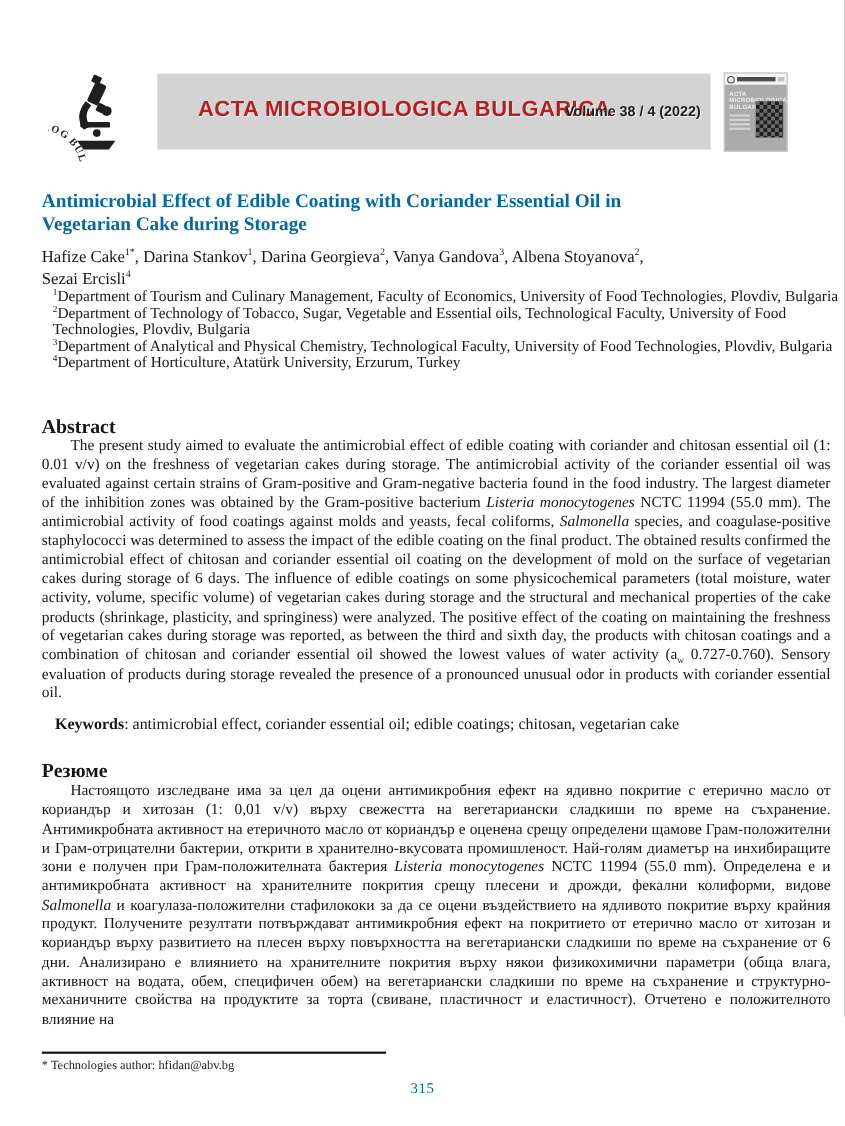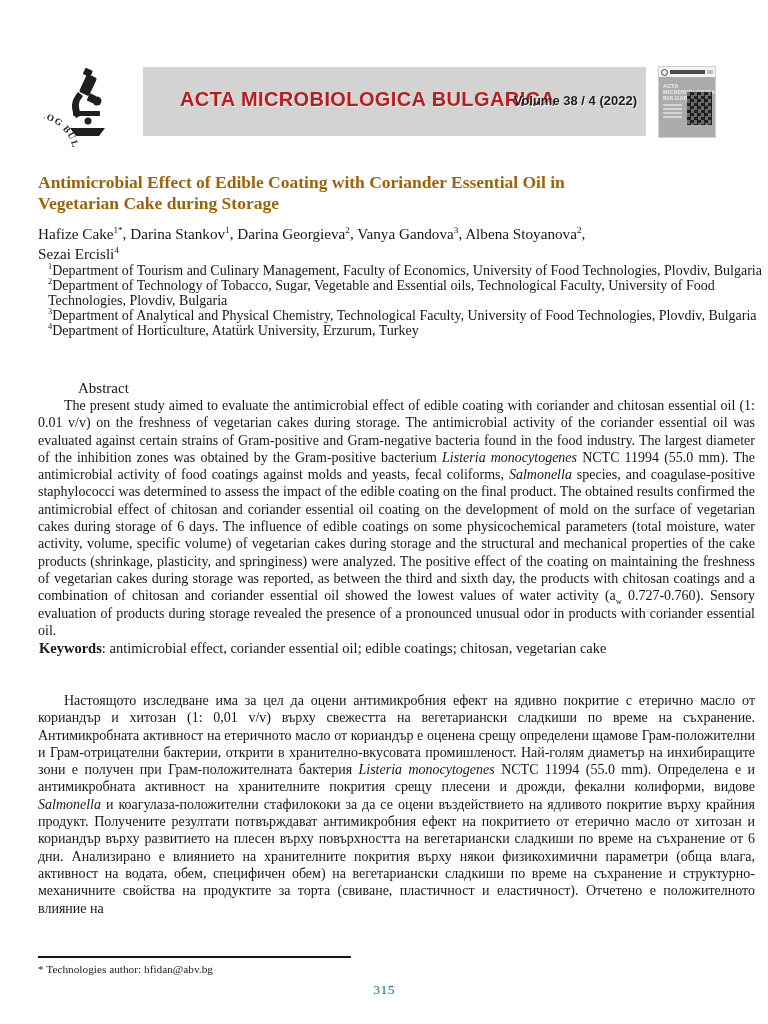--- a/index.html
+++ b/index.html
@@ -23,28 +23,28 @@
   .cover-top-sq{width:6px;height:4px;background:#c2c2c2;flex:0 0 auto;}
   .cover-title{margin:6px 0 0 4px;font-family:"Liberation Sans",sans-serif;font-weight:bold;
         font-size:5.5px;line-height:6px;color:#efefef;letter-spacing:.2px;}
   .cover-lines{margin:3px 0 0 4px;}
   .cover-lines i{display:block;width:19px;height:2px;background:#d4d4d4;margin:0 0 2px 0;}
   .cover-photo{position:absolute;right:3px;top:25px;width:25px;height:33px;
         background:repeating-conic-gradient(#1f1f1f 0% 25%,#6b6b6b 0% 50%);background-size:7px 7px;}
 
   
   .title{position:absolute;left:38px;top:172px;width:717px;margin:0;
-        font-size:17.5px;line-height:21px;font-weight:bold;color:#a16207;}
+        font-size:17.5px;line-height:21px;font-weight:bold;color:#0369a1;}
   .authors{position:absolute;left:38px;top:224px;width:717px;font-size:15.2px;line-height:19.5px;}
   .affils{position:absolute;left:38px;top:264px;width:717px;
         font-size:14px;line-height:14.9px;margin-left:10px;}
-  .sec-head{font-weight:normal;font-size:15px;line-height:17px;margin-left:40px;}
+  .sec-head{font-weight:bold;font-size:18px;line-height:17px;}
   .abstract-wrap{position:absolute;left:38px;top:380px;width:717px;}
   .body-par{margin:0;font-size:14px;line-height:17.3px;text-align:justify;text-indent:26px;}
-  .keywords{margin:1px;font-size:14.5px;line-height:17.3px;}
+  .keywords{margin:12px;font-size:14.5px;line-height:17.3px;}
   .resume-wrap{position:absolute;left:38px;top:692px;width:717px;}
   .resume-wrap .sec-head{margin-bottom:2px;}
 
   sup{font-size:60%;line-height:0;vertical-align:super;}
   sub{font-size:60%;line-height:0;vertical-align:sub;}
   .it{font-style:italic;}
   .bd{font-weight:bold;}
 
   
   .footnote-rule{position:absolute;left:38px;top:956px;width:313px;height:2px;background:#151515;}
@@ -112,20 +112,21 @@
       <div><sup>4</sup><span>Department of Horticulture, Atatürk University, Erzurum, Turkey</span></div>
     </div>
 
   <div class="abstract-wrap">
     <div class="sec-head">Abstract</div>
     <p class="body-par"><span>The present study aimed to evaluate the antimicrobial effect of edible coating with coriander and chitosan essential oil (1: 0.01 v/v) on the freshness of vegetarian cakes during storage. The antimicrobial activity of the coriander essential oil was evaluated against certain strains of Gram-positive and Gram-negative bacteria found in the food industry. The largest diameter of the inhibition zones was obtained by the Gram-positive bacterium </span><span class="it">Listeria monocytogenes</span><span> NCTC 11994 (55.0 mm). The antimicrobial activity of food coatings against molds and yeasts, fecal coliforms, </span><span class="it">Salmonella</span><span> species, and coagulase-positive staphylococci was determined to assess the impact of the edible coating on the final product. The obtained results confirmed the antimicrobial effect of chitosan and coriander essential oil coating on the development of mold on the surface of vegetarian cakes during storage of 6 days. The influence of edible coatings on some physicochemical parameters (total moisture, water activity, volume, specific volume) of vegetarian cakes during storage and the structural and mechanical properties of the cake products (shrinkage, plasticity, and springiness) were analyzed. The positive effect of the coating on maintaining the freshness of vegetarian cakes during storage was reported, as between the third and sixth day, the products with chitosan coatings and a combination of chitosan and coriander essential oil showed the lowest values of water activity (a</span><sub>w</sub><span> 0.727-0.760). Sensory evaluation of products during storage revealed the presence of a pronounced unusual odor in products with coriander essential oil.</span></p>
     <p class="keywords"><span class="bd">Keywords</span><span>: antimicrobial effect, coriander essential oil; edible coatings; chitosan, vegetarian cake</span></p>
   </div>
 
   <div class="resume-wrap">
+    <div class="sec-head">Резюме</div>
     <p class="body-par"><span>Настоящото изследване има за цел да оцени антимикробния ефект на ядивно покритие с етерично масло от кориандър и хитозан (1: 0,01 v/v) върху свежестта на вегетариански сладкиши по време на съхранение. Антимикробната активност на етеричното масло от кориандър е оценена срещу определени щамове Грам-положителни и Грам-отрицателни бактерии, открити в хранително-вкусовата промишленост. Най-голям диаметър на инхибиращите зони е получен при Грам-положителната бактерия </span><span class="it">Listeria monocytogenes</span><span> NCTC 11994 (55.0 mm). Определена е и антимикробната активност на хранителните покрития срещу плесени и дрожди, фекални колиформи, видове </span><span class="it">Salmonella</span><span> и коагулаза-положителни стафилококи за да се оцени въздействието на ядливото покритие върху крайния продукт. Получените резултати потвърждават антимикробния ефект на покритието от етерично масло от хитозан и кориандър върху развитието на плесен върху повърхността на вегетариански сладкиши по време на съхранение от 6 дни. Анализирано е влиянието на хранителните покрития върху някои физикохимични параметри (обща влага, активност на водата, обем, специфичен обем) на вегетариански сладкиши по време на съхранение и структурно-механичните свойства на продуктите за торта (свиване, пластичност и еластичност). Отчетено е положителното влияние на</span></p>
   </div>
 
   <div class="footnote-rule"></div>
   <div class="footnote-text">* Technologies author: hfidan@abv.bg</div>
   <div class="page-number">315</div>
 
 </div>
 
 </body></html>

